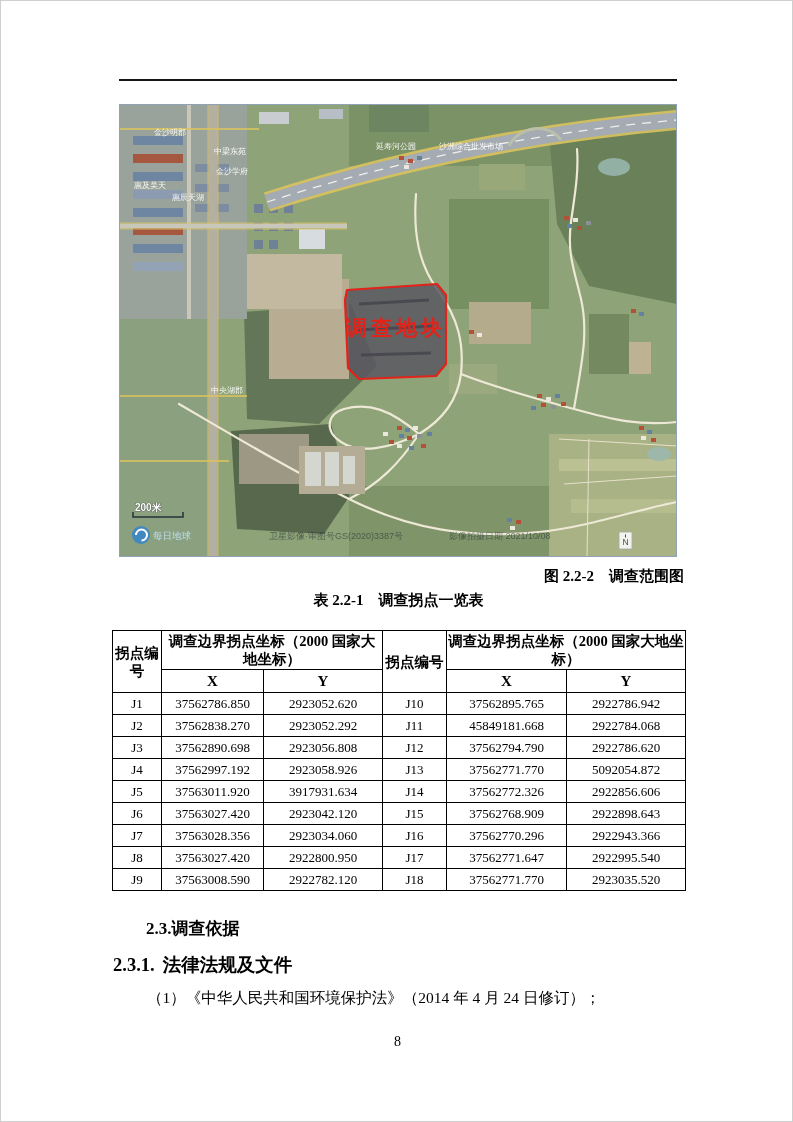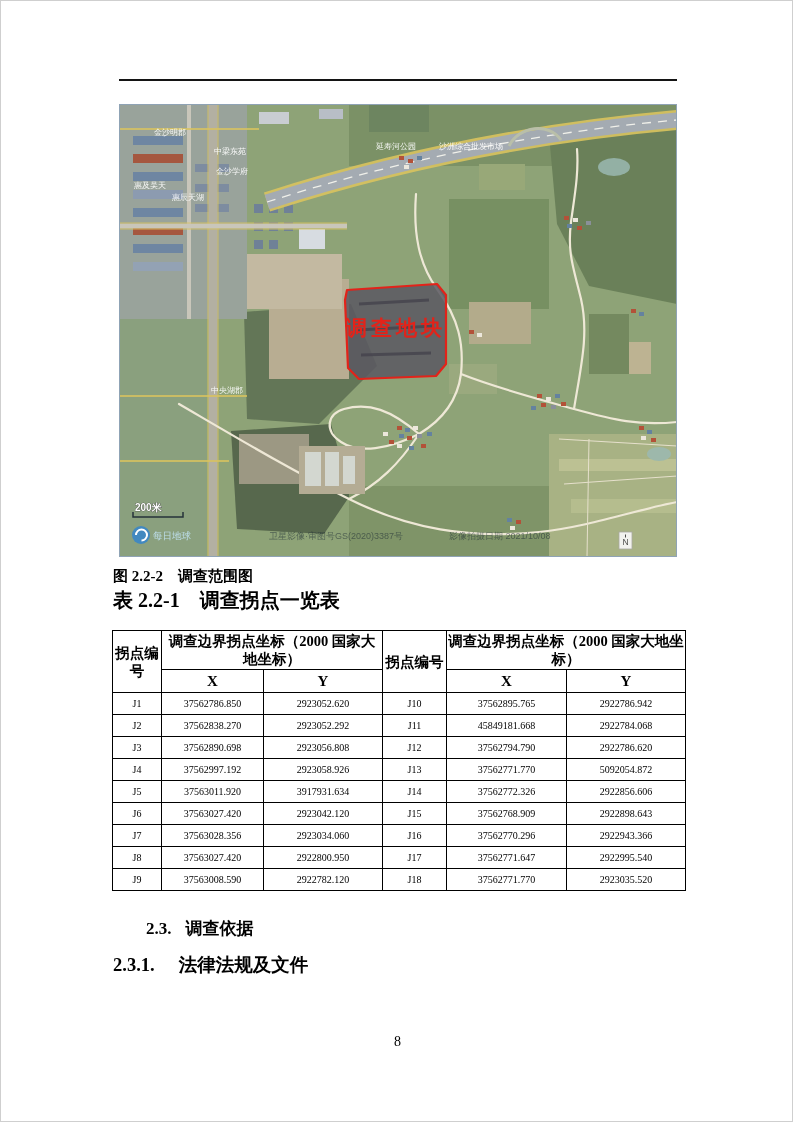--- a/index.html
+++ b/index.html
@@ -4,50 +4,50 @@
 <style>
   html,body{margin:0;padding:0;background:#e8e8e8;}
   .page{
     position:relative;width:793px;height:1122px;background:#ffffff;
     margin:0 auto;overflow:hidden;border:1px solid #cfcfcf;box-sizing:border-box;
     font-family:"Liberation Serif","DejaVu Serif",serif;color:#000;
   }
   .top-rule{position:absolute;left:118px;top:78px;width:558px;height:2.4px;background:#141414;}
   .map-wrap{position:absolute;left:118px;top:103px;width:558px;height:453px;}
   .fig-caption{
-    position:absolute;left:112px;top:566px;width:571px;text-align:left;
+    position:absolute;left:112px;top:566px;width:571px;text-align:right;
     font-weight:bold;font-size:15px;line-height:18px;
   }
   .tbl-caption{
-    position:absolute;left:112px;top:590px;width:571px;text-align:left;
-    font-weight:bold;font-size:20px;line-height:18px;
+    position:absolute;left:112px;top:590px;width:571px;text-align:center;
+    font-weight:bold;font-size:15px;line-height:18px;
   }
   table.coords{
     position:absolute;left:111px;top:629px;width:573px;
     border-collapse:collapse;table-layout:fixed;
     font-size:14.5px;
   }
   table.coords th,table.coords td{
     border:1px solid #000;text-align:center;vertical-align:middle;
     padding:0;overflow:hidden;
   }
   table.coords th{font-weight:bold;line-height:18px;}
   tr.hdr1 th{height:38px;font-size:14.5px;}
   tr.hdr2 th{height:22px;font-size:15px;}
-  table.coords td{height:21px;line-height:21px;font-size:10px;}
+  table.coords td{height:21px;line-height:21px;font-size:13px;}
   .sec-h23{
     position:absolute;left:145px;top:916px;font-weight:bold;font-size:17px;
     font-family:"Liberation Sans","DejaVu Sans",sans-serif;
   }
-  .sec-h23 .num{font-family:"Liberation Serif",serif;margin-right:14px;}
+  .sec-h23 .num{font-family:"Liberation Serif",serif;}
   .sec-h231{
     position:absolute;left:112px;top:951px;font-weight:bold;font-size:18.5px;
     font-family:"Liberation Sans","DejaVu Sans",sans-serif;
   }
-  .sec-h231 .num{font-family:"Liberation Serif",serif;margin-right:24px;}
+  .sec-h231 .num{font-family:"Liberation Serif",serif;margin-right:8px;}
   .para1{position:absolute;left:146px;top:986px;font-size:15.5px;line-height:22px;}
   .page-num{position:absolute;left:0;top:1033px;width:793px;text-align:center;font-size:14px;}
   svg text{user-select:none;}
 </style>
 </head>
 <body>
 
 <div class="page">
 
   <div class="top-rule"></div>
@@ -357,16 +357,17 @@
   </table>
 
   <div class="sec-h23">
     <span class="num">2.3.</span><span>调查依据</span>
   </div>
 
   <div class="sec-h231">
     <span class="num">2.3.1.</span><span>法律法规及文件</span>
   </div>
 
+  <div class="para1">（1）《中华人民共和国环境保护法》（2014 年 4 月 24 日修订）；</div>
 
   <div class="page-num">8</div>
 
 </div>
 
 </body></html>

